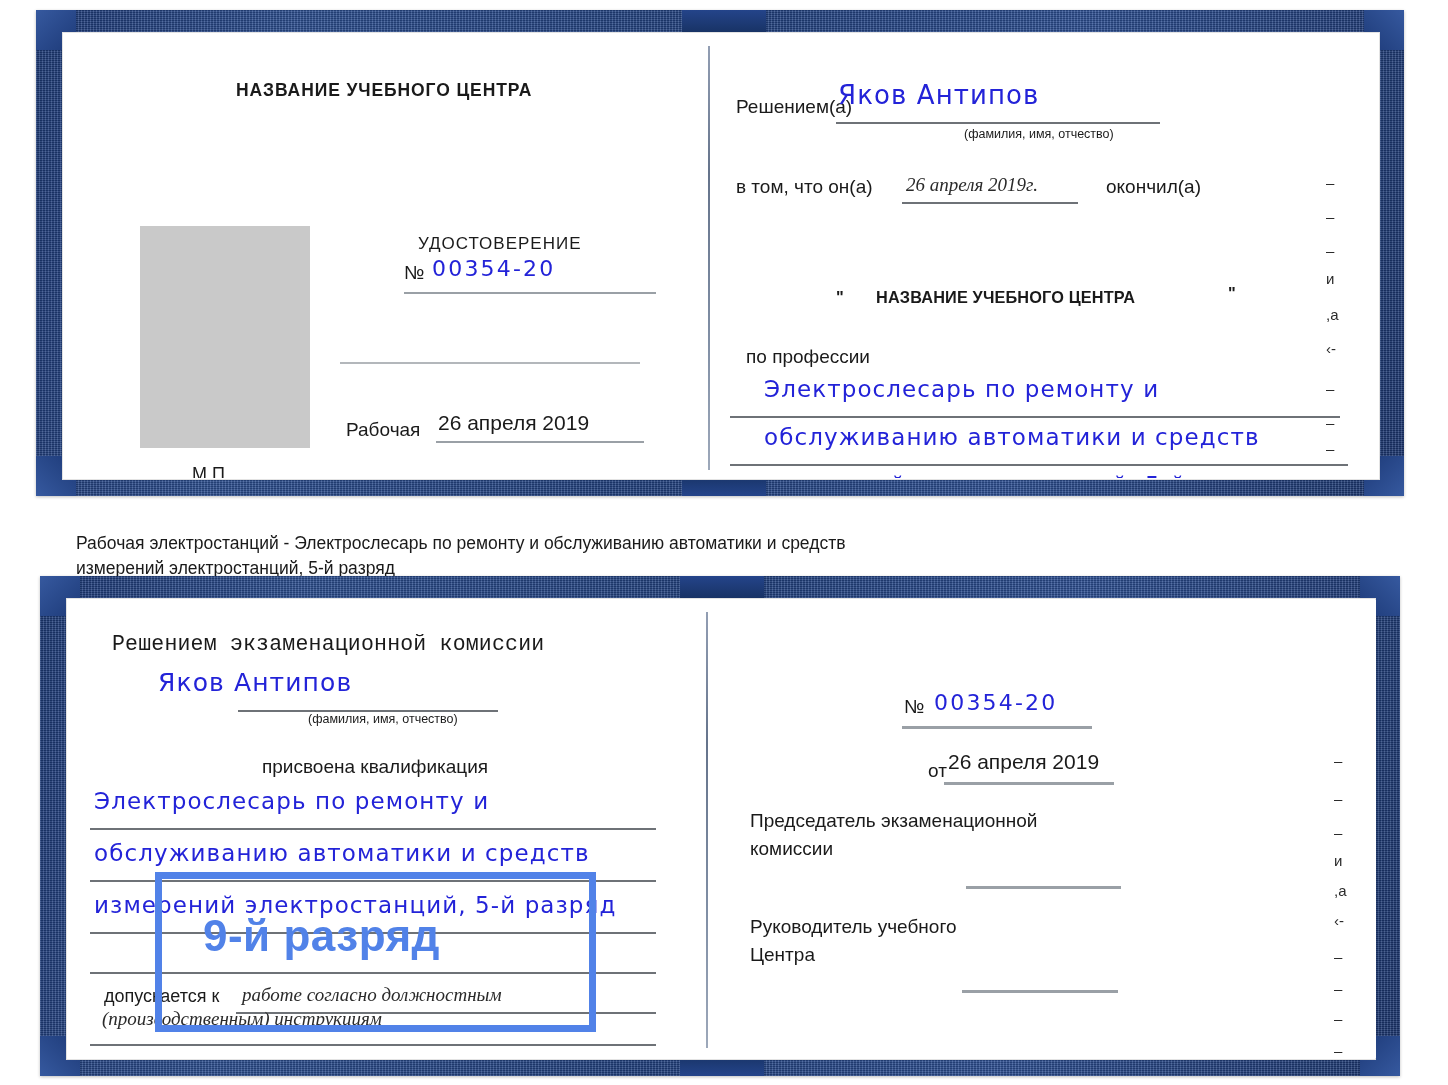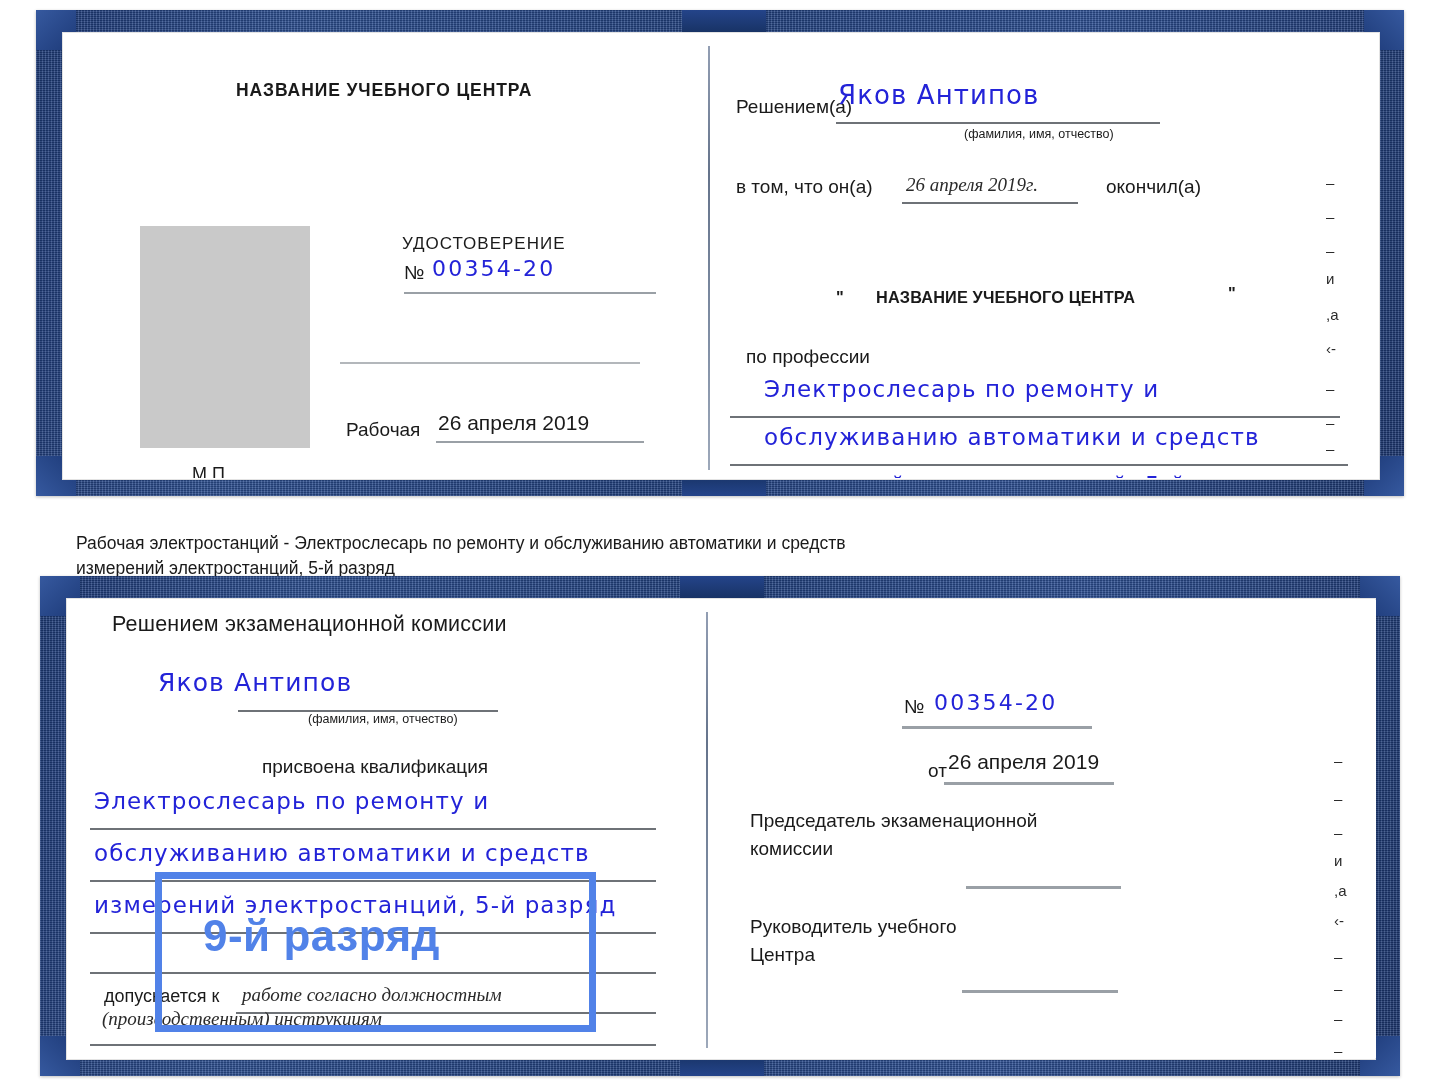--- a/index.html
+++ b/index.html
@@ -30,21 +30,21 @@
     background:linear-gradient(180deg,#7f8da6,#4a5b77 30%,#6b7c96 70%,#8c99ae);
     opacity:.85;
   }
 
   
   .flap{position:absolute;}
 
   
   .t{position:absolute;white-space:pre;}
   .title-c{font-size:17.5px;font-weight:bold;letter-spacing:.9px;}
-  .hdr{font-size:17px;letter-spacing:.6px;}
+  .hdr{font-size:17px;letter-spacing:.6px;margin-left:16px;}
   .lbl{font-size:16.5px;}
   .small{font-size:12.5px;}
   .org{font-size:16.3px;font-weight:bold;letter-spacing:.15px;}
 
   
   .hw{
     font-family:"DejaVu Sans","Liberation Sans",sans-serif;
     color:#2323d8;font-size:23px;letter-spacing:1.1px;
   }
   .hw-num{font-size:22px;letter-spacing:2.2px;}
@@ -165,21 +165,21 @@
   <div class="flap" style="right:0;top:0;width:40px;height:40px;background:linear-gradient(225deg,#36599f,#1d3a78);"></div>
   <div class="flap" style="left:0;bottom:0;width:40px;height:40px;background:linear-gradient(45deg,#36599f,#1d3a78);"></div>
   <div class="flap" style="right:0;bottom:0;width:40px;height:40px;background:linear-gradient(315deg,#36599f,#1d3a78);"></div>
   <div class="flap" style="left:640px;top:0;width:84px;height:26px;background:linear-gradient(180deg,#24448a,#16305f);"></div>
   <div class="flap" style="left:640px;bottom:0;width:84px;height:26px;background:linear-gradient(0deg,#24448a,#16305f);"></div>
 
   <div class="innerpage" style="left:26px;top:22px;width:1310px;height:462px;box-shadow:inset 0 0 0 1px #e3e3e3;"></div>
 
   <div class="pg" style="left:28px;top:24px;width:588px;height:458px;">
 
-    <div class="t" style="left:44px;top:12px;font-size:21.5px;letter-spacing:.2px;">Решением экзаменационной комиссии</div>
+    <div class="t" style="left:44px;top:32px;font-size:21.5px;letter-spacing:.2px;font-family:Liberation Mono, monospace;">Решением экзаменационной комиссии</div>
 
     <div class="t hw" style="left:90px;top:68px;font-size:25px;">Яков Антипов</div>
     <div class="rule dark" style="left:170px;top:110px;width:260px;height:1.5px;"></div>
     <div class="t small" style="left:240px;top:112px;">(фамилия, имя, отчество)</div>
 
     <div class="t" style="left:194px;top:156px;font-size:19px;">присвоена квалификация</div>
 
     <div class="t hw" style="left:26px;top:188px;">Электрослесарь по ремонту и</div>
     <div class="rule dark" style="left:22px;top:228px;width:568px;height:1.5px;"></div>
 

